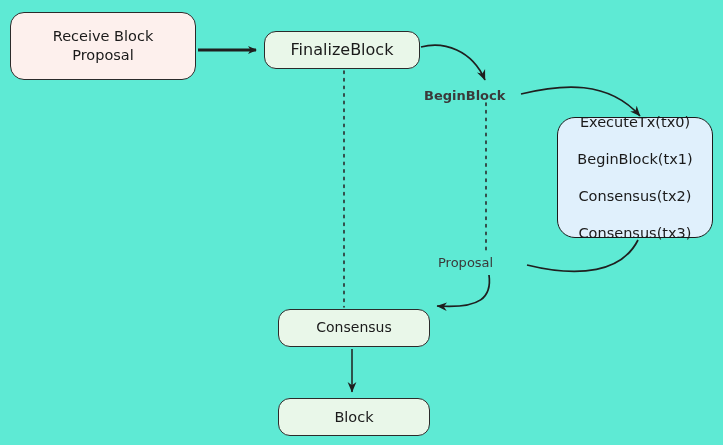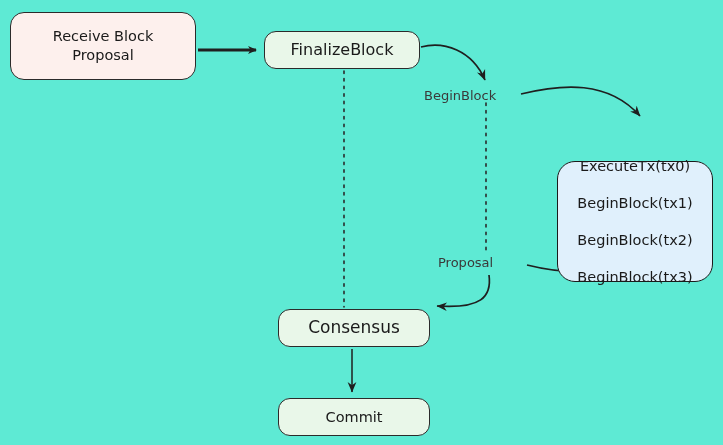--- a/index.html
+++ b/index.html
@@ -66,48 +66,48 @@
     width: 156px;
     height: 38px;
     font-size: 16px;
   }
   #node-execute-tx {
     left: 557px;
     top: 117px;
     width: 156px;
     height: 121px;
     font-size: 14.5px;
-    margin-top: 44px;
   }
   #node-consensus {
     left: 278px;
     top: 309px;
     width: 152px;
     height: 38px;
-    font-size: 17px;
+    font-size: 14px;
     text-align: center;
   }
   #node-commit {
     left: 278px;
     top: 398px;
     width: 152px;
     height: 38px;
     font-size: 14.5px;
   }
   .edge-label {
     position: absolute;
     color: #3a3a3a;
     font-family: "DejaVu Sans", sans-serif;
     font-size: 13px;
     z-index: 4;
     white-space: nowrap;
   }
   #edge-label-begin-block {
     left: 424px;
     top: 88px;
+    font-weight: bold;
   }
   #edge-label-end-block {
     left: 438px;
     top: 255px;
   }
   .tx-lines {
     display: block;
   }
   .tx-line {
     display: block;
@@ -151,30 +151,30 @@
   </div>
 
   <div class="node node-green" id="node-finalize-block">
     <span>FinalizeBlock</span>
   </div>
 
   <div class="node node-blue" id="node-execute-tx">
     <span class="tx-lines">
       <span class="tx-line">ExecuteTx(tx0)</span>
       <span class="tx-line">BeginBlock(tx1)</span>
-      <span class="tx-line">BeginBlock(tx2)</span>
-      <span class="tx-line">BeginBlock(tx3)</span>
+      <span class="tx-line">Consensus(tx2)</span>
+      <span class="tx-line">Consensus(tx3)</span>
     </span>
   </div>
 
   <div class="node node-green" id="node-consensus">
     <span>Consensus</span>
   </div>
 
   <div class="node node-green" id="node-commit">
-    <span>Commit</span>
+    <span>Block</span>
   </div>
 
   <div class="edge-label" id="edge-label-begin-block">BeginBlock</div>
 
   <div class="edge-label" id="edge-label-end-block">Proposal</div>
 
 </div>
 
 </body></html>

